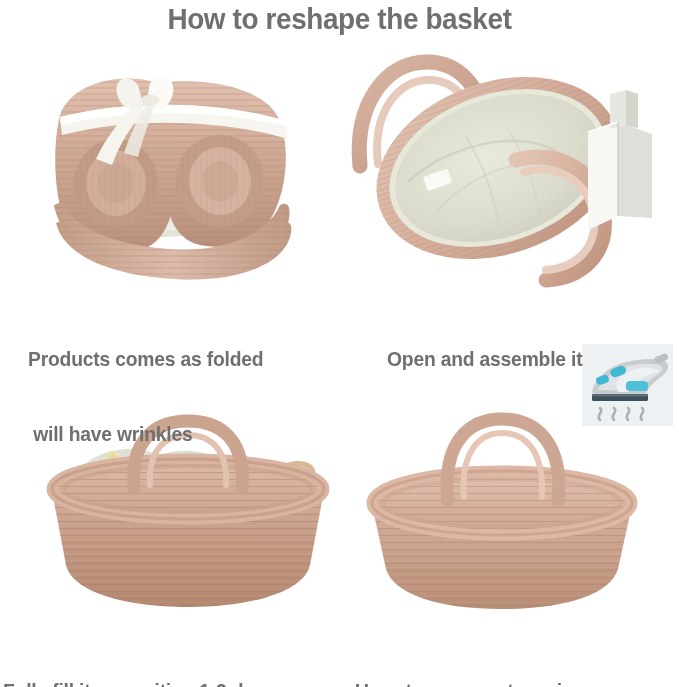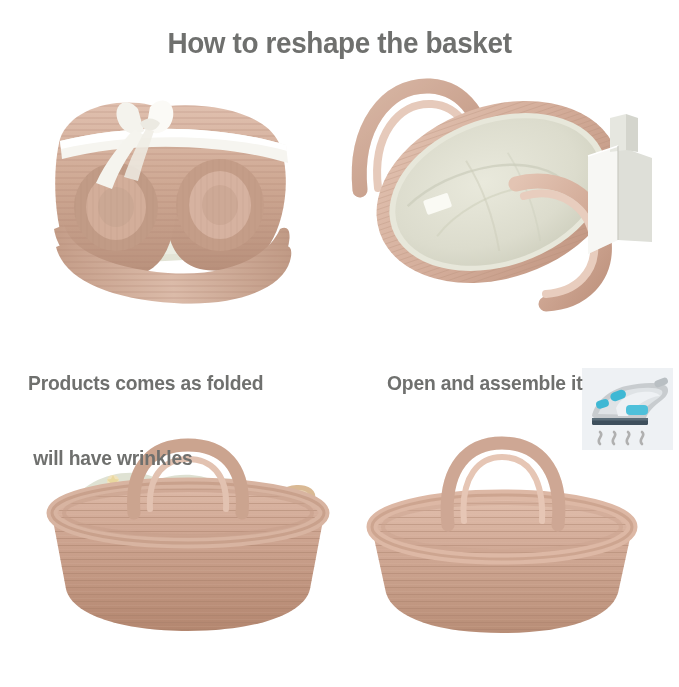--- a/index.html
+++ b/index.html
@@ -1,21 +1,21 @@
 <!DOCTYPE html>
 <html><head>
 <meta charset="utf-8">
 <style>
   html,body{margin:0;padding:0;background:#ffffff;}
   body{
     width:679px;height:687px;position:relative;overflow:hidden;
     font-family:"Liberation Sans","DejaVu Sans",sans-serif;
     background:#ffffff;
   }
-  .page{position:absolute;inset:0;background:#fff;margin-top:24px;}
+  .page{position:absolute;inset:0;background:#fff;}
 
   
   .title{
     position:absolute;top:1px;left:0;width:679px;
     text-align:center;
     font-size:30px;font-weight:bold;
     letter-spacing:-0.4px;
     color:#6f706e;
     line-height:36px;
     transform:scaleX(0.93);

